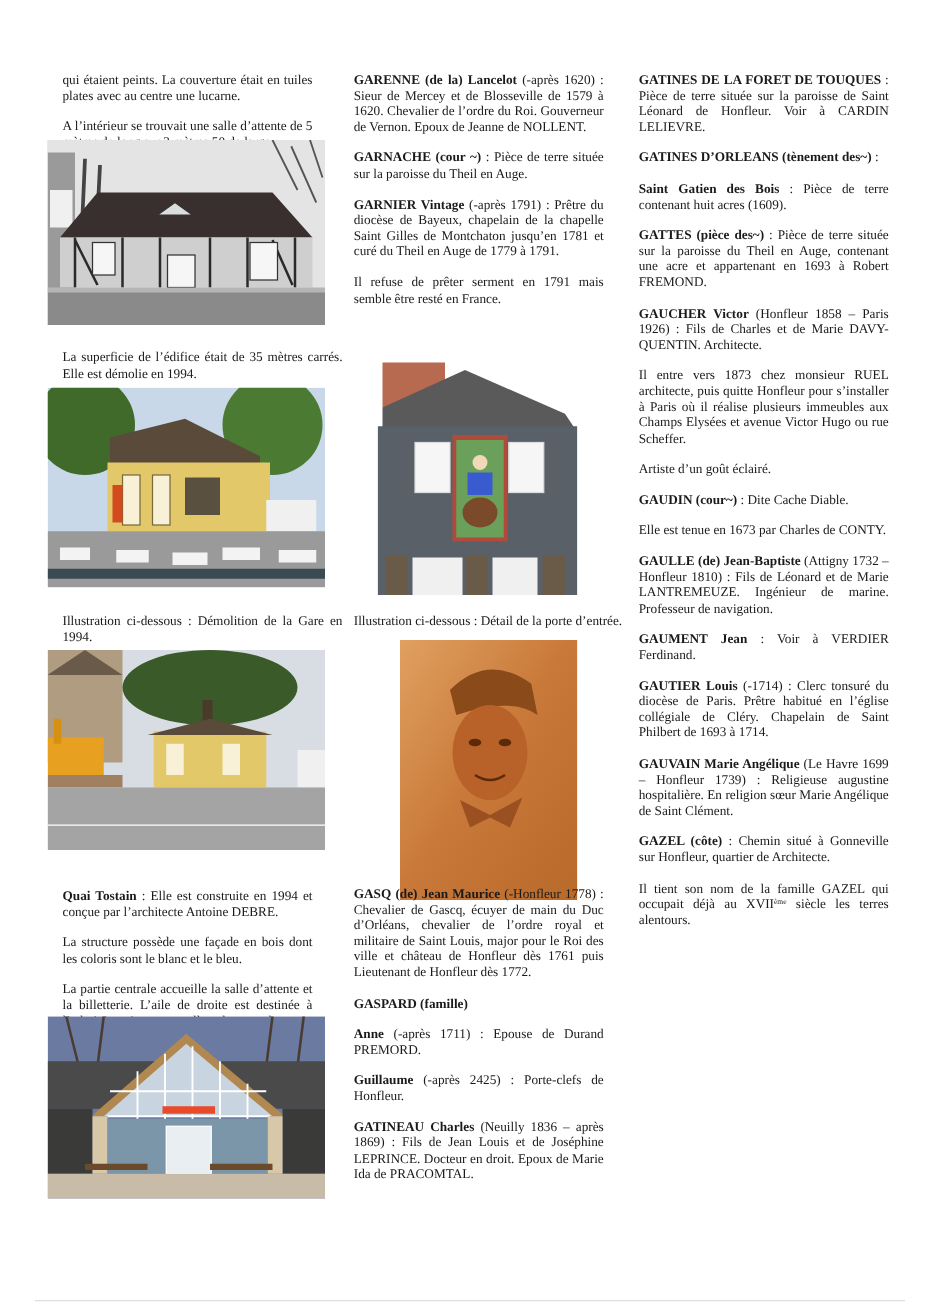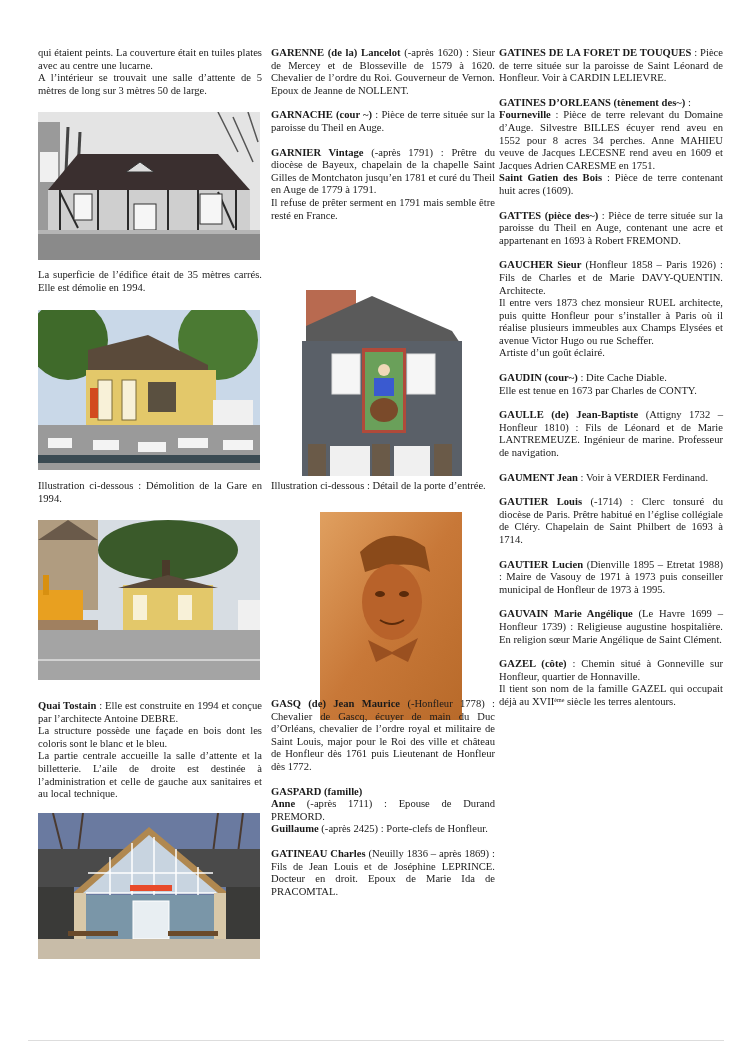--- a/index.html
+++ b/index.html
@@ -2,21 +2,21 @@
 <html><head>
 <meta charset="utf-8">
 <style>
   * { box-sizing: border-box; margin: 0; padding: 0; }
   html, body { width: 744px; height: 1050px; background: #ffffff; overflow: hidden; }
   body { position: relative; font-family: "Liberation Serif", "DejaVu Serif", serif; color: #1a1a1a; font-size: 10.6px; line-height: 12.6px; }
   .col { position: absolute; top: 47px; }
   #col1 { left: 38px; width: 224px; }
   #col2 { left: 271px; width: 224px; }
   #col3 { left: 499px; width: 224px; }
-  p { text-align: justify; margin: 0; }
+  p { text-align: justify; margin: 12px; }
   p.gap { margin-top: 12px; }
   b { font-weight: bold; }
   .photo { position: absolute; overflow: hidden; }
   .cap { position: absolute; text-align: justify; }
   sup { font-size: 6px; vertical-align: top; line-height: 8px; }
   .bottomline { position: absolute; left: 28px; right: 20px; top: 1040px; height: 1px; background: #ddd; }
 </style>
 </head>
 <body>
 
@@ -197,30 +197,28 @@
   <p><b>GASQ (de) Jean Maurice</b><span> (-Honfleur 1778) : Chevalier de Gascq, écuyer de main du Duc d’Orléans, chevalier de l’ordre royal et militaire de Saint Louis, major pour le Roi des ville et château de Honfleur dès 1761 puis Lieutenant de Honfleur dès 1772.</span></p>
   <p class="gap"><b>GASPARD (famille)</b></p>
   <p><b>Anne</b><span> (-après 1711) : Epouse de Durand PREMORD.</span></p>
   <p><b>Guillaume</b><span> (-après 2425) : Porte-clefs de Honfleur.</span></p>
   <p class="gap"><b>GATINEAU Charles</b><span> (Neuilly 1836 – après 1869) : Fils de Jean Louis et de Joséphine LEPRINCE. Docteur en droit. Epoux de Marie Ida de PRACOMTAL.</span></p>
 </div>
 
 <div id="col3" class="col">
   <p><b>GATINES DE LA FORET DE TOUQUES</b><span> : Pièce de terre située sur la paroisse de Saint Léonard de Honfleur. Voir à CARDIN LELIEVRE.</span></p>
   <p class="gap"><b>GATINES D’ORLEANS (tènement des~)</b><span> :</span></p>
-  <p><b>Fourneville</b><span> : Pièce de terre relevant du Domaine d’Auge. Silvestre BILLES écuyer rend aveu en 1552 pour 8 acres 34 perches. Anne MAHIEU veuve de Jacques LECESNE rend aveu en 1609 et Jacques Adrien CARESME en 1751.</span></p>
   <p><b>Saint Gatien des Bois</b><span> : Pièce de terre contenant huit acres (1609).</span></p>
   <p class="gap"><b>GATTES (pièce des~)</b><span> : Pièce de terre située sur la paroisse du Theil en Auge, contenant une acre et appartenant en 1693 à Robert FREMOND.</span></p>
-  <p class="gap"><b>GAUCHER Sieur</b><span> (Honfleur 1858 – Paris 1926) : Fils de Charles et de Marie DAVY-QUENTIN. Architecte.</span></p>
+  <p class="gap"><b>GAUCHER Victor</b><span> (Honfleur 1858 – Paris 1926) : Fils de Charles et de Marie DAVY-QUENTIN. Architecte.</span></p>
   <p>Il entre vers 1873 chez monsieur RUEL architecte, puis quitte Honfleur pour s’installer à Paris où il réalise plusieurs immeubles aux Champs Elysées et avenue Victor Hugo ou rue Scheffer.</p>
   <p>Artiste d’un goût éclairé.</p>
   <p class="gap"><b>GAUDIN (cour~)</b><span> : Dite Cache Diable.</span></p>
   <p>Elle est tenue en 1673 par Charles de CONTY.</p>
   <p class="gap"><b>GAULLE (de) Jean-Baptiste</b><span> (Attigny 1732 – Honfleur 1810) : Fils de Léonard et de Marie LANTREMEUZE. Ingénieur de marine. Professeur de navigation.</span></p>
   <p class="gap"><b>GAUMENT Jean</b><span> : Voir à VERDIER Ferdinand.</span></p>
   <p class="gap"><b>GAUTIER Louis</b><span> (-1714) : Clerc tonsuré du diocèse de Paris. Prêtre habitué en l’église collégiale de Cléry. Chapelain de Saint Philbert de 1693 à 1714.</span></p>
-  <p class="gap"><b>GAUTIER Lucien</b><span> (Dienville 1895 – Etretat 1988) : Maire de Vasouy de 1971 à 1973 puis conseiller municipal de Honfleur de 1973 à 1995.</span></p>
   <p class="gap"><b>GAUVAIN Marie Angélique</b><span> (Le Havre 1699 – Honfleur 1739) : Religieuse augustine hospitalière. En religion sœur Marie Angélique de Saint Clément.</span></p>
-  <p class="gap"><b>GAZEL (côte)</b><span> : Chemin situé à Gonneville sur Honfleur, quartier de Honnaville.</span></p>
+  <p class="gap"><b>GAZEL (côte)</b><span> : Chemin situé à Gonneville sur Honfleur, quartier de Architecte.</span></p>
   <p><span>Il tient son nom de la famille GAZEL qui occupait déjà au XVII</span><sup>ème</sup><span> siècle les terres alentours.</span></p>
 </div>
 
 <div class="bottomline"></div>
 
 </body></html>

